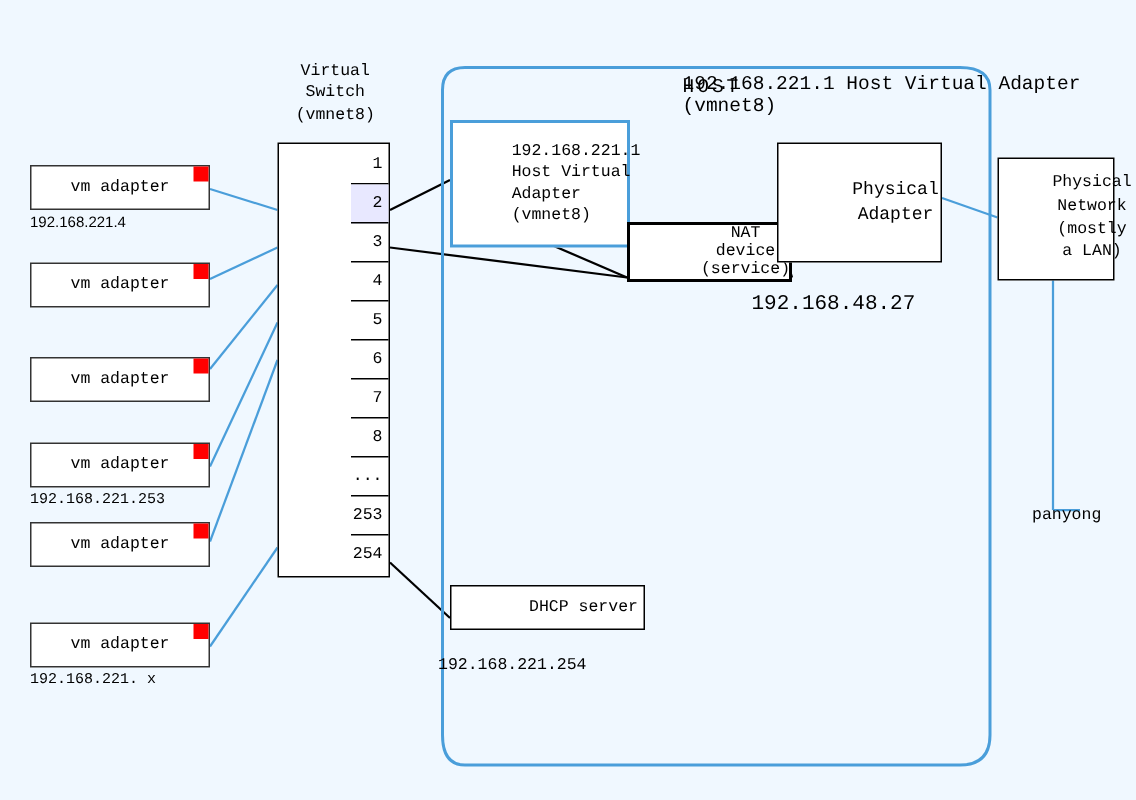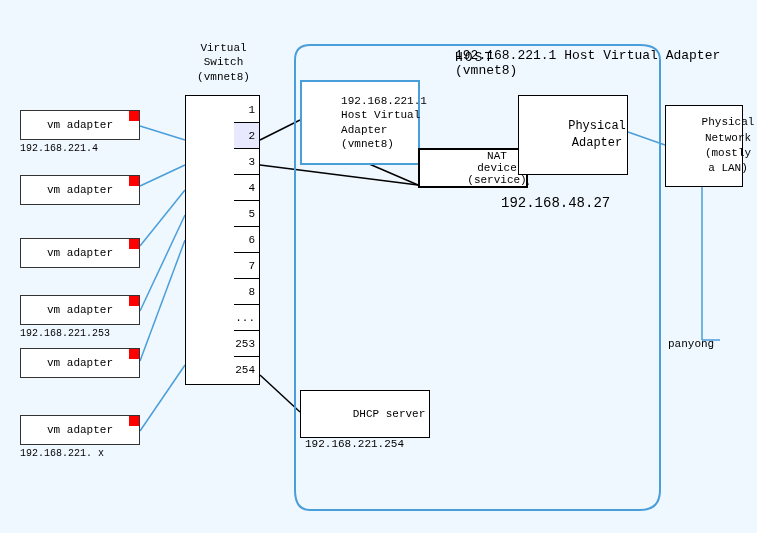--- a/index.html
+++ b/index.html
@@ -99,21 +99,21 @@
 
   <div class="label-text" style="top: 48px; left: 455px; font-size: 13px; font-weight: normal;">192.168.221.1
 Host Virtual
 Adapter
 (vmnet8)</div>
 
   <div class="vm-adapter box" style="left:20px; top:110px; width:120px; height:30px;">
     <span class="red-corner"></span>
     <span style="font-size:11px;">vm adapter</span>
   </div>
-  <div style="position:absolute; left:20px; top:143px; font-size:10px; font-family:Liberation Mono, monospace;">192.168.221.4</div>
+  <div style="position:absolute; left:20px; top:143px; font-size:10px; font-family:Liberation Sans, sans-serif;">192.168.221.4</div>
 
   <div class="vm-adapter box" style="left:20px; top:175px; width:120px; height:30px;">
     <span class="red-corner"></span>
     <span style="font-size:11px;">vm adapter</span>
   </div>
 
   <div class="vm-adapter box" style="left:20px; top:238px; width:120px; height:30px;">
     <span class="red-corner"></span>
     <span style="font-size:11px;">vm adapter</span>
   </div>
@@ -168,22 +168,22 @@
   <div style="position:absolute; left:501px; top:195px; font-size:14px; font-family:'Courier New',monospace; white-space:nowrap;">192.168.48.27</div>
 
   <div class="box" style="left:518px; top:95px; width:110px; height:80px; border:1.5px solid #000; background:#fff;">
     <span style="font-size:12px; line-height:1.4;">Physical<br>Adapter</span>
   </div>
 
   <div class="box" style="left:665px; top:105px; width:78px; height:82px; border:1.5px solid #000; background:#fff;">
     <span style="font-size:11px; line-height:1.4;">Physical<br>Network<br>(mostly<br>a LAN)</span>
   </div>
 
-  <div class="box" style="left:300px; top:390px; width:130px; height:48px; border:1.5px solid #000; background:#fff;">
+  <div class="box" style="left:300px; top:390px; width:130px; height:30px; border:1.5px solid #000; background:#fff;">
     <span style="font-size:11px;">DHCP server</span>
   </div>
-  <div style="position:absolute; left:305px; top:438px; font-size:11px; font-family:'Courier New',monospace;">192.168.221.254</div>
+  <div style="position:absolute; left:292px; top:438px; font-size:11px; font-family:'Courier New',monospace;">192.168.221.254</div>
 
-  <div style="position:absolute; left:668px; top:338px; font-size:11px; font-family:'Courier New',monospace;">panyong</div>
+  <div style="position:absolute; left:688px; top:338px; font-size:11px; font-family:'Courier New',monospace;">panyong</div>
 
   <div style="position:absolute; left:455px; top:50px; font-size:13px; font-family:'Courier New',monospace; letter-spacing:2px;">HOST</div>
 
 </div>
 
 </body></html>

